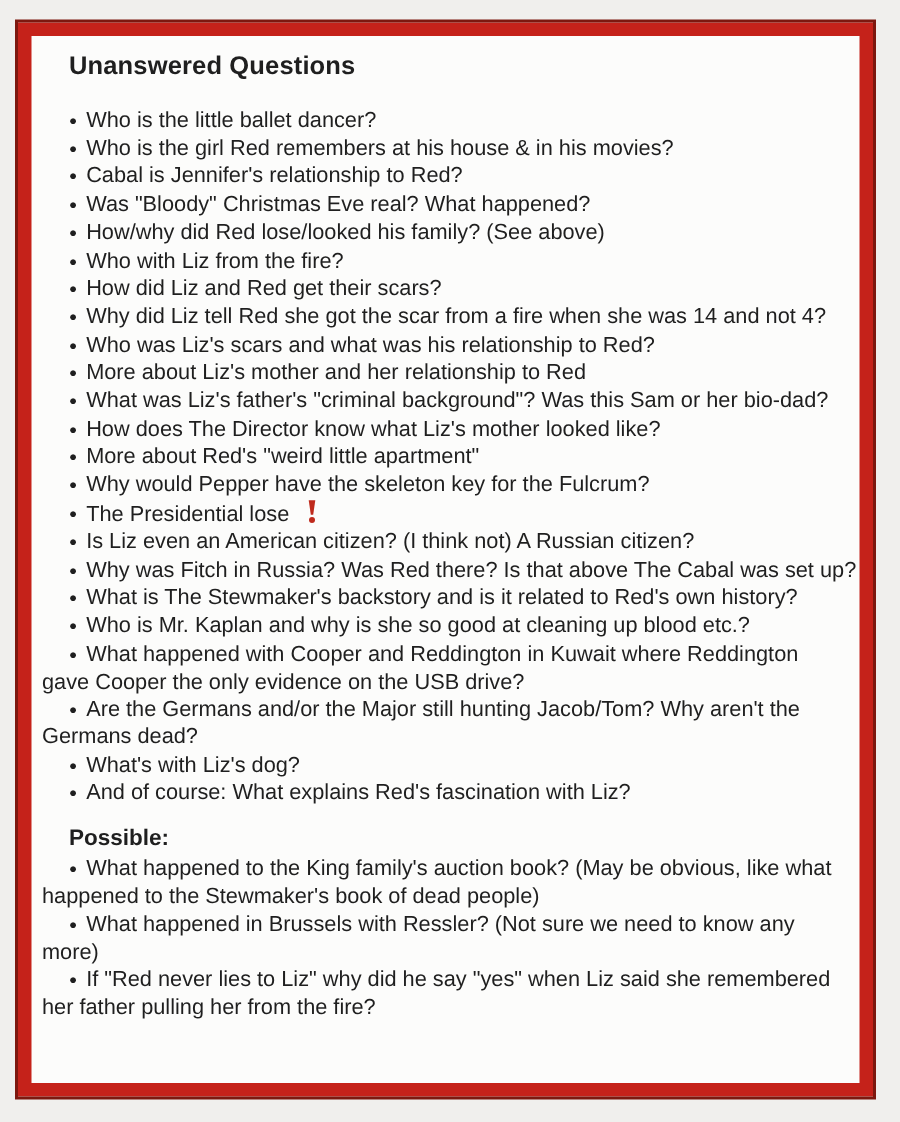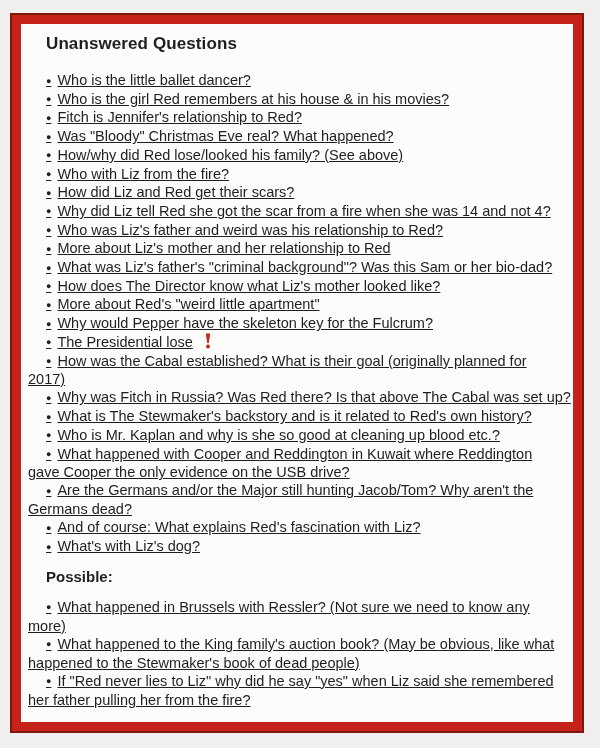--- a/index.html
+++ b/index.html
@@ -37,71 +37,70 @@
     text-indent:18px;
     letter-spacing:0.1px;
   }
   .item{
     margin:0;
     width:545px;
     font-size:14.5px;
     line-height:18.2px;
     color:var(--text);
     text-indent:18px;
-    text-decoration:underline;
   }
   .bullet{
     font-size:9px;
     margin-right:6px;
     vertical-align:1.5px;
     color:var(--text);
   }
   .possible-heading{
-    margin:12px 0 12px 0;
+    margin:12px 0 2px 0;
     font-size:15px;
     font-weight:bold;
     line-height:18.2px;
     color:var(--text);
     text-indent:18px;
   }
   .excl-icon{
     vertical-align:-2px;
     margin-left:9px;
   }
 </style>
 </head>
 <body>
 
 <div class="card">
   <div class="doc-title">Unanswered Questions</div>
   <div>
       <p class="item"><span class="bullet">●</span><span>Who is the little ballet dancer?</span></p>
       <p class="item"><span class="bullet">●</span><span>Who is the girl Red remembers at his house &amp; in his movies?</span></p>
-      <p class="item"><span class="bullet">●</span><span>Fitch is Jennifer's relationship to Red?</span></p>
+      <p class="item"><span class="bullet">●</span><span>Cabal is Jennifer's relationship to Red?</span></p>
       <p class="item"><span class="bullet">●</span><span>Was "Bloody" Christmas Eve real? What happened?</span></p>
       <p class="item"><span class="bullet">●</span><span>How/why did Red lose/looked his family? (See above)</span></p>
       <p class="item"><span class="bullet">●</span><span>Who with Liz from the fire?</span></p>
       <p class="item"><span class="bullet">●</span><span>How did Liz and Red get their scars?</span></p>
       <p class="item"><span class="bullet">●</span><span>Why did Liz tell Red she got the scar from a fire when she was 14 and not 4?</span></p>
-      <p class="item"><span class="bullet">●</span><span>Who was Liz's father and weird was his relationship to Red?</span></p>
+      <p class="item"><span class="bullet">●</span><span>Who was Liz's scars and what was his relationship to Red?</span></p>
       <p class="item"><span class="bullet">●</span><span>More about Liz's mother and her relationship to Red</span></p>
       <p class="item"><span class="bullet">●</span><span>What was Liz's father's "criminal background"? Was this Sam or her bio-dad?</span></p>
       <p class="item"><span class="bullet">●</span><span>How does The Director know what Liz's mother looked like?</span></p>
       <p class="item"><span class="bullet">●</span><span>More about Red's "weird little apartment"</span></p>
       <p class="item"><span class="bullet">●</span><span>Why would Pepper have the skeleton key for the Fulcrum?</span></p>
       <p class="item"><span class="bullet">●</span><span>The Presidential lose</span><svg class="excl-icon" width="12" height="16" viewBox="0 0 12 16">
           <path d="M3.8 0.5 h4.4 l-1.4 9.6 h-1.6 z" fill="var(--emoji-red)"></path>
           <circle cx="6" cy="13.6" r="2" fill="var(--emoji-red)"></circle>
         </svg></p>
-      <p class="item"><span class="bullet">●</span><span>How was the Cabal established? What is their goal (originally planned for<br>2017)</span></p>
+      <p class="item"><span class="bullet">●</span><span>Is Liz even an American citizen? (I think not) A Russian citizen?</span></p>
       <p class="item"><span class="bullet">●</span><span>Why was Fitch in Russia? Was Red there? Is that above The Cabal was set up?</span></p>
       <p class="item"><span class="bullet">●</span><span>What is The Stewmaker's backstory and is it related to Red's own history?</span></p>
       <p class="item"><span class="bullet">●</span><span>Who is Mr. Kaplan and why is she so good at cleaning up blood etc.?</span></p>
       <p class="item"><span class="bullet">●</span><span>What happened with Cooper and Reddington in Kuwait where Reddington<br>gave Cooper the only evidence on the USB drive?</span></p>
       <p class="item"><span class="bullet">●</span><span>Are the Germans and/or the Major still hunting Jacob/Tom? Why aren't the<br>Germans dead?</span></p>
+      <p class="item"><span class="bullet">●</span><span>What's with Liz's dog?</span></p>
       <p class="item"><span class="bullet">●</span><span>And of course: What explains Red's fascination with Liz?</span></p>
-      <p class="item"><span class="bullet">●</span><span>What's with Liz's dog?</span></p>
       <div class="possible-heading">Possible:</div>
+      <p class="item"><span class="bullet">●</span><span>What happened to the King family's auction book? (May be obvious, like what<br>happened to the Stewmaker's book of dead people)</span></p>
       <p class="item"><span class="bullet">●</span><span>What happened in Brussels with Ressler? (Not sure we need to know any<br>more)</span></p>
-      <p class="item"><span class="bullet">●</span><span>What happened to the King family's auction book? (May be obvious, like what<br>happened to the Stewmaker's book of dead people)</span></p>
       <p class="item"><span class="bullet">●</span><span>If "Red never lies to Liz" why did he say "yes" when Liz said she remembered<br>her father pulling her from the fire?</span></p>
     </div>
 </div>
 
 </body></html>

